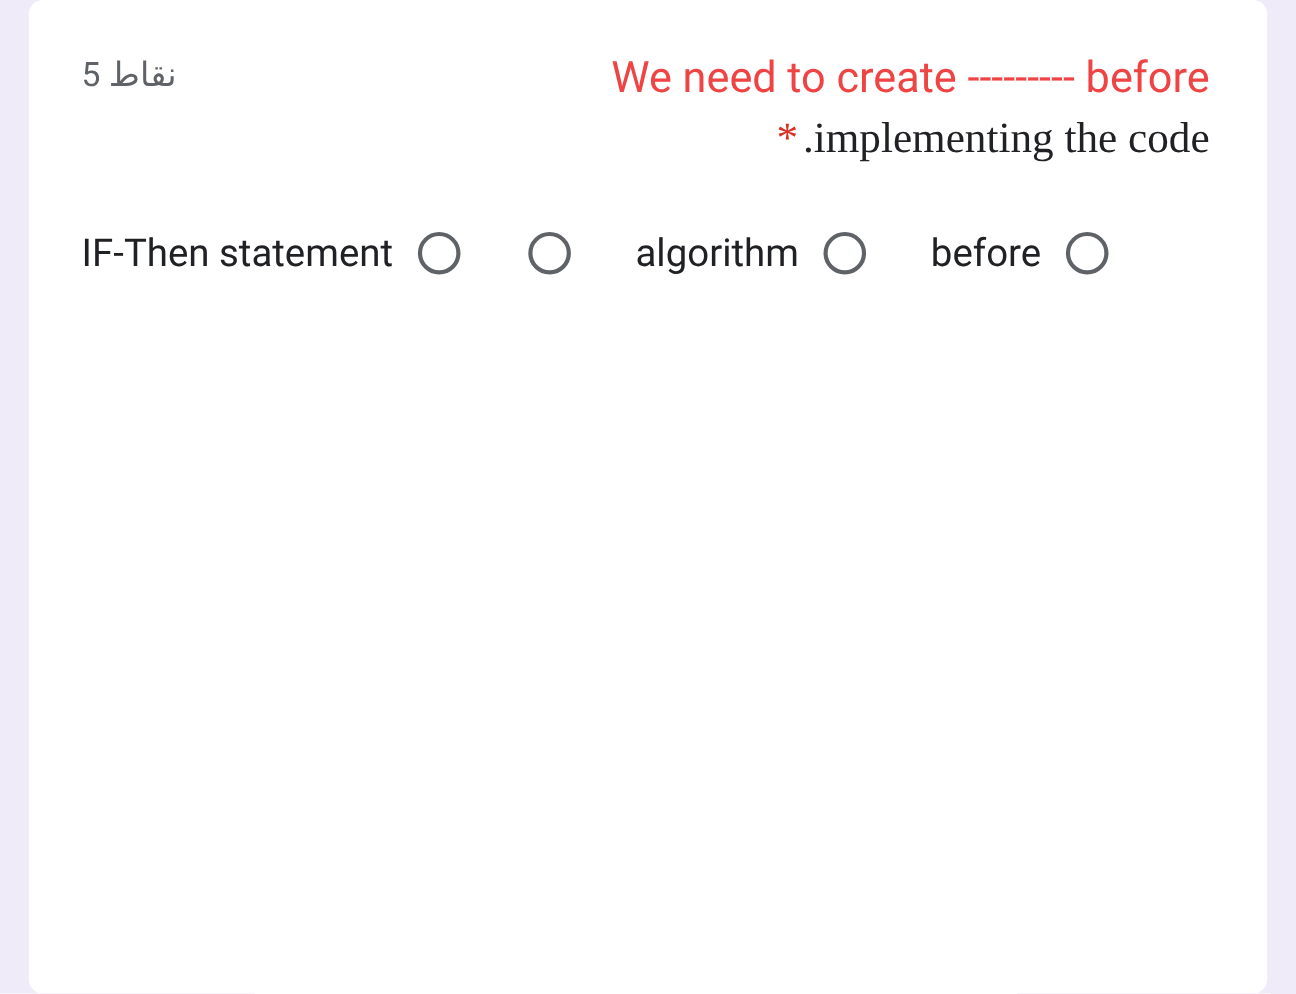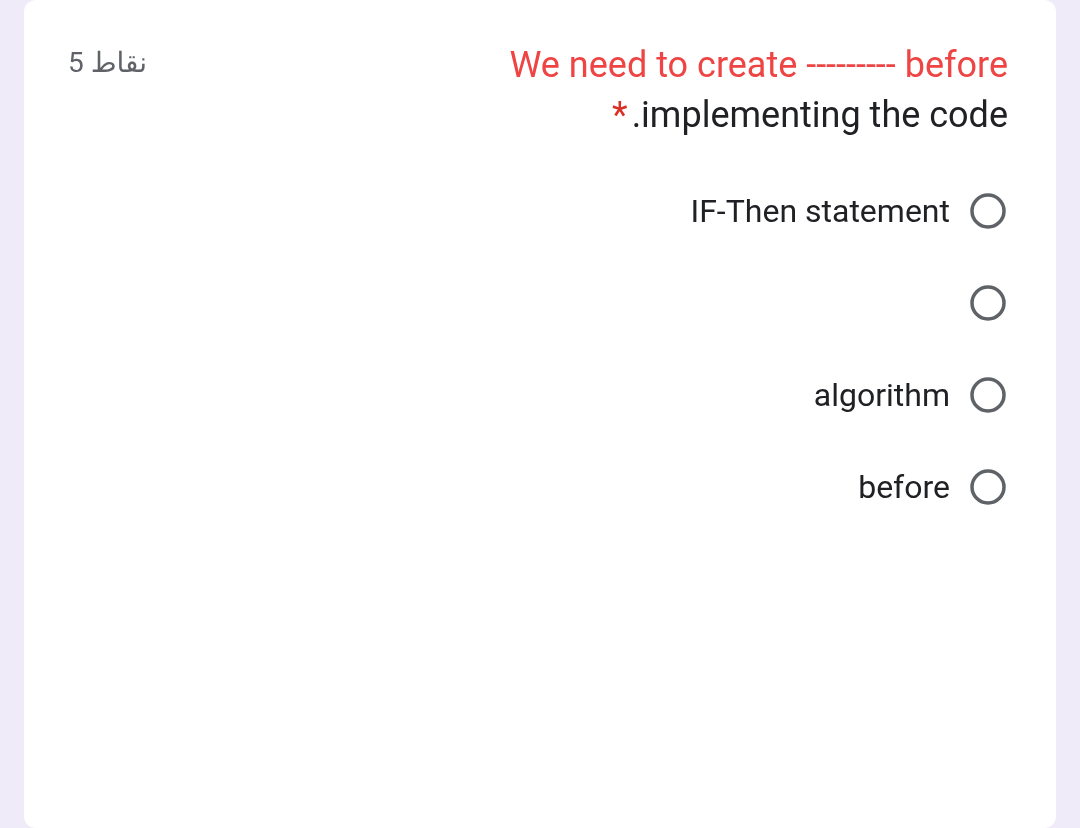--- a/index.html
+++ b/index.html
@@ -42,29 +42,29 @@
       color: #ef4444;
       font-size: 36px;
       line-height: 1.4;
       direction: ltr;
     }
     .question-line2 {
       color: #202124;
       font-size: 36px;
       line-height: 1.4;
       direction: ltr;
+      font-family: Liberation Serif, serif;
     }
     .required {
       color: #d93025;
       font-size: 36px;
       margin-right: 4px;
     }
     .options {
       display: flex;
-      flex-direction: column;
       align-items: flex-end;
       gap: 52px;
     }
     .option-row {
       display: flex;
       align-items: center;
       justify-content: flex-end;
       gap: 18px;
       cursor: pointer;
     }

